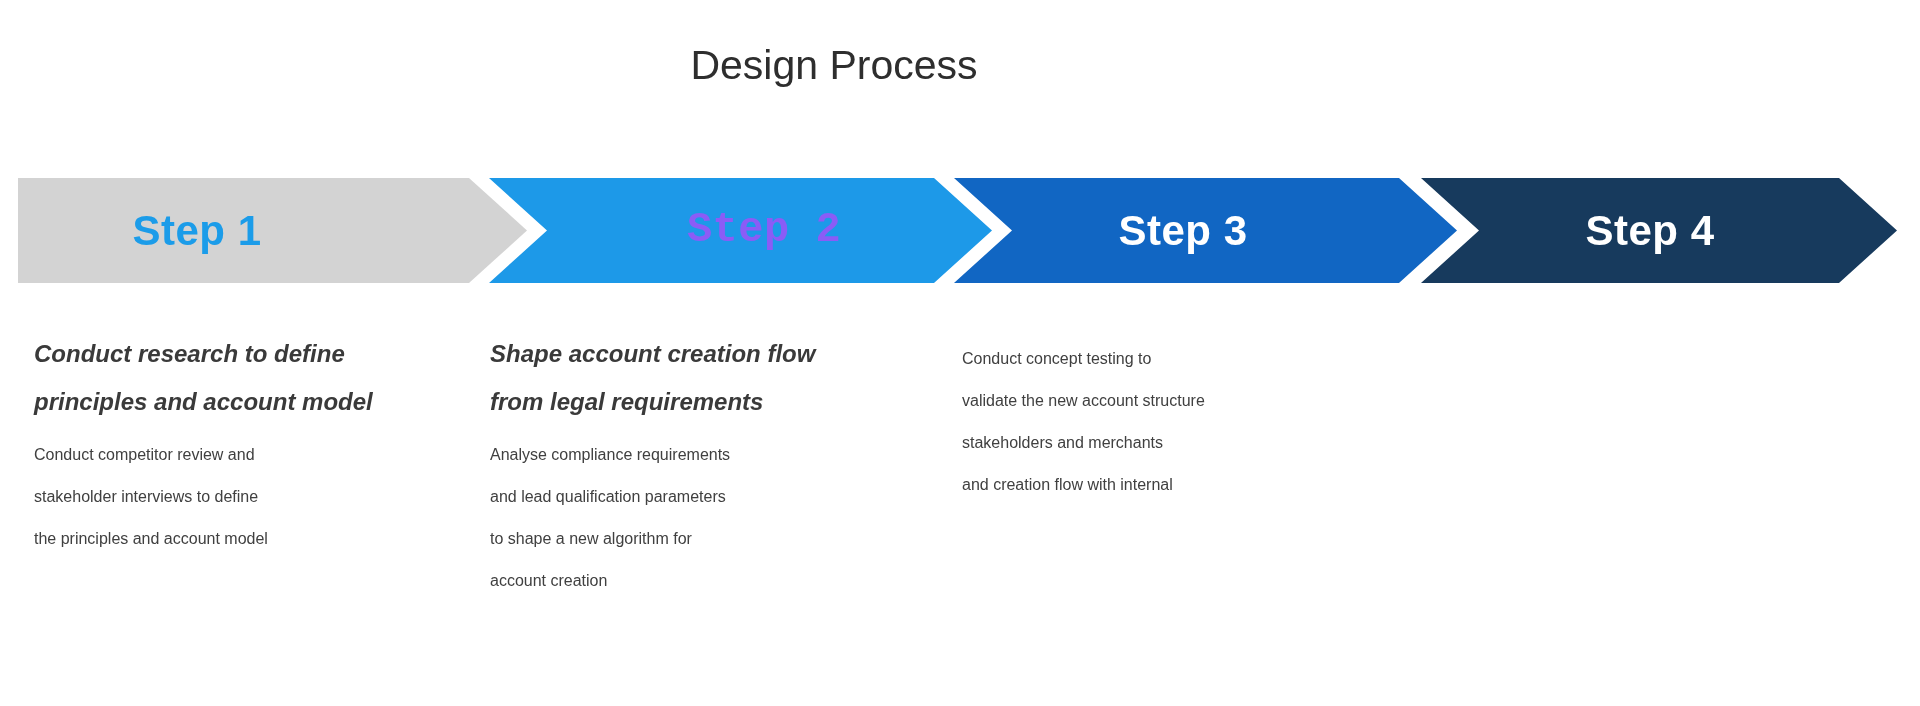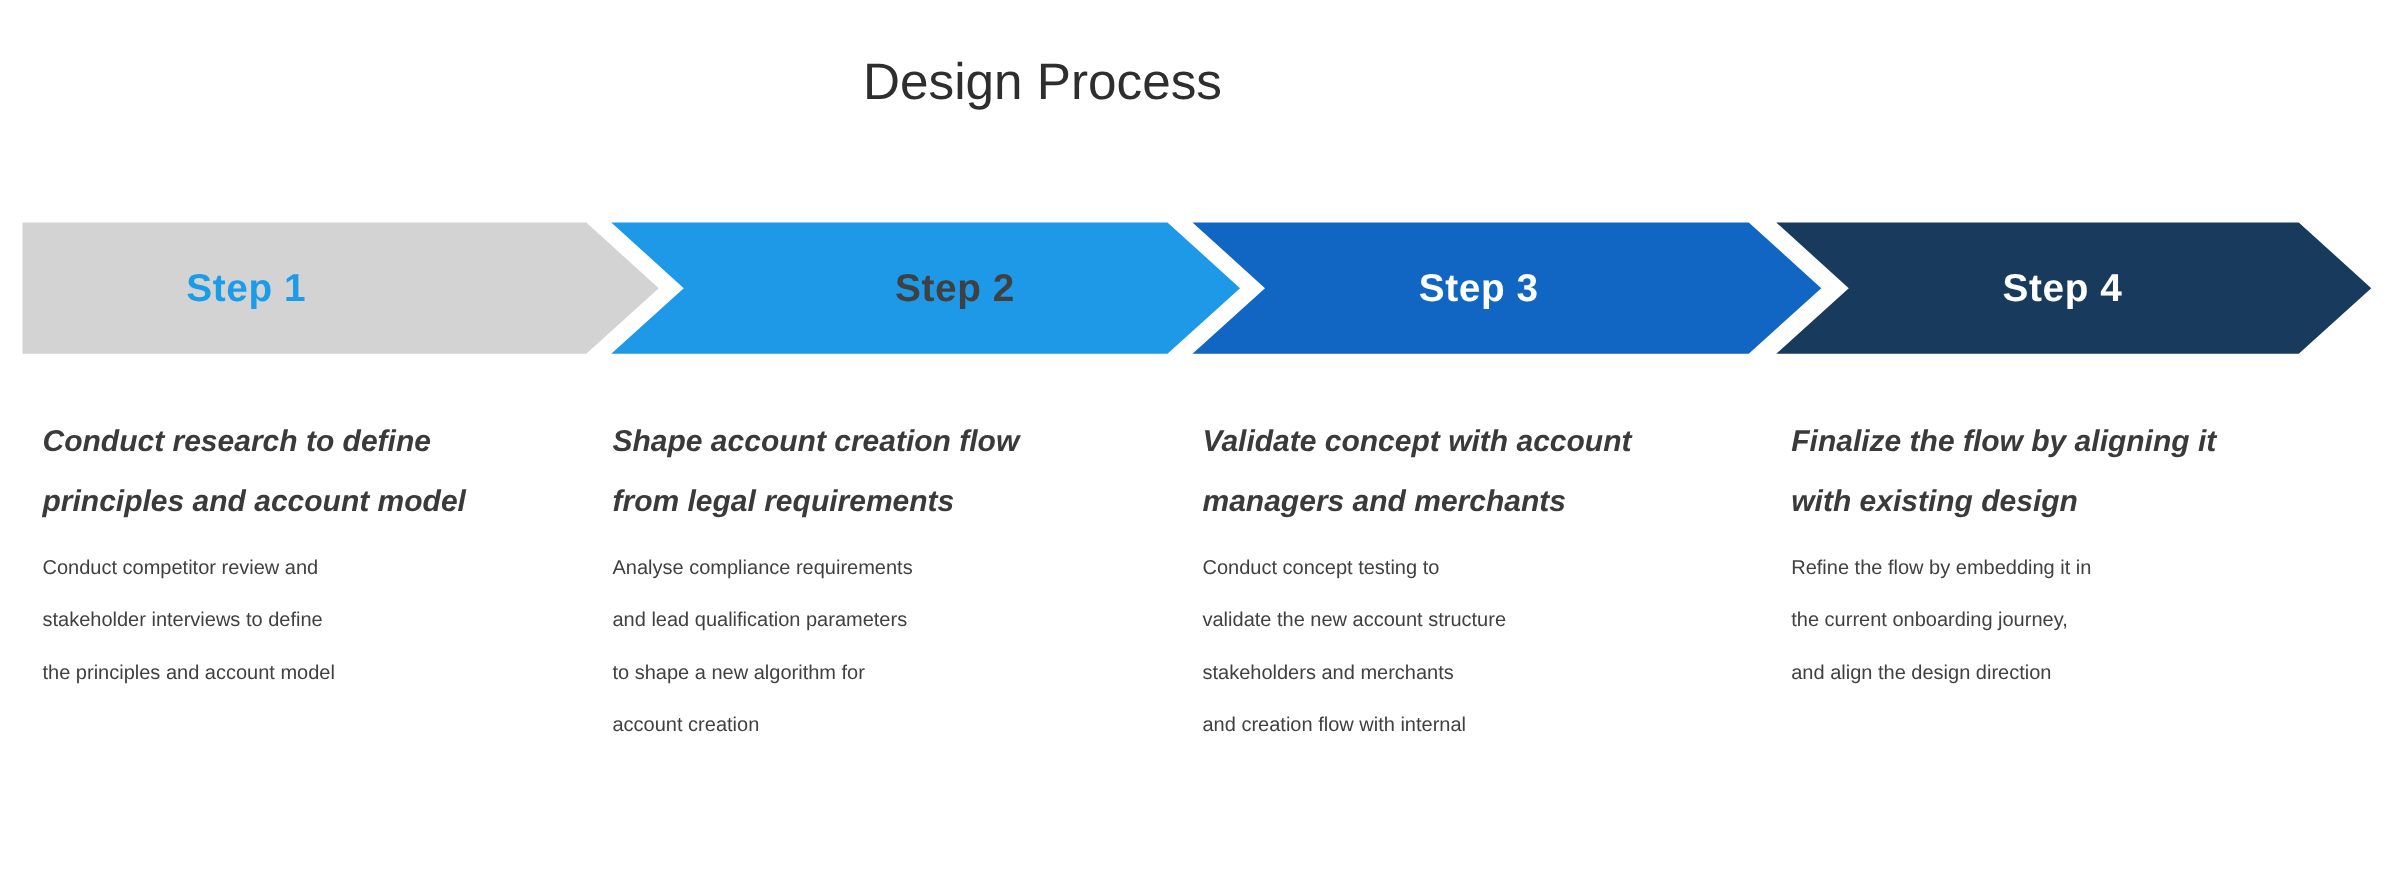--- a/index.html
+++ b/index.html
@@ -33,21 +33,21 @@
     left: 0;
     top: 0;
   }
   .step-label {
     position: absolute;
     top: 209px;
     height: 43px;
     line-height: 43px;
     width: 320px;
     text-align: center;
-    font-size: 31px;
+    font-size: 42px;
     font-weight: 700;
     letter-spacing: 0.5px;
   }
   .label-1 { left: 37px; }
   .label-2 { left: 604px; }
   .label-3 { left: 1023px; }
   .label-4 { left: 1490px; }
   .desc {
     position: absolute;
     top: 330px;
@@ -81,21 +81,21 @@
   <div class="title" style="color: rgb(46, 46, 46);">Design Process</div>
 
   <svg class="arrows" width="1920" height="706" viewBox="0 0 1920 706">
     <polygon points="18,178 469,178 527,230.5 469,283 18,283" fill="#d3d3d3"></polygon>
     <polygon points="489,178 934,178 992,230.5 934,283 489,283 547,230.5" fill="#1d99e8"></polygon>
     <polygon points="954,178 1399,178 1457,230.5 1399,283 954,283 1012,230.5" fill="#1166c3"></polygon>
     <polygon points="1421,178 1839,178 1897,230.5 1839,283 1421,283 1479,230.5" fill="#173a5d"></polygon>
   </svg>
 
   <div class="step-label label-1" style="color: rgb(27, 156, 233);">Step 1</div>
-  <div class="step-label label-2" style="color: #404040;">Step 2</div>
+  <div class="step-label label-2" style="color: #8b5cf6; font-family: Liberation Mono, monospace;">Step 2</div>
   <div class="step-label label-3" style="color: rgb(255, 255, 255);">Step 3</div>
   <div class="step-label label-4" style="color: rgb(255, 255, 255);">Step 4</div>
 
   <div class="desc desc-1">
     <div class="heading" style="color: rgb(58, 58, 58);">
         <div class="line">Conduct research to define</div>
         <div class="line">principles and account model</div>
       </div>
     <div class="body-text" style="color: rgb(64, 64, 64);">
         <div class="line">Conduct competitor review and</div>
@@ -111,37 +111,22 @@
       </div>
     <div class="body-text" style="color: rgb(64, 64, 64);">
         <div class="line">Analyse compliance requirements</div>
         <div class="line">and lead qualification parameters</div>
         <div class="line">to shape a new algorithm for</div>
         <div class="line">account creation</div>
       </div>
   </div>
 
   <div class="desc desc-3">
-    <div class="heading" style="color: rgb(58, 58, 58);">
-        <div class="line">Validate concept with account</div>
-        <div class="line">managers and merchants</div>
-      </div>
     <div class="body-text" style="color: rgb(64, 64, 64);">
         <div class="line">Conduct concept testing to</div>
         <div class="line">validate the new account structure</div>
         <div class="line">stakeholders and merchants</div>
         <div class="line">and creation flow with internal</div>
       </div>
   </div>
 
-  <div class="desc desc-4">
-    <div class="heading" style="color: rgb(58, 58, 58);">
-        <div class="line">Finalize the flow by aligning it</div>
-        <div class="line">with existing design</div>
-      </div>
-    <div class="body-text" style="color: rgb(64, 64, 64);">
-        <div class="line">Refine the flow by embedding it in</div>
-        <div class="line">the current onboarding journey,</div>
-        <div class="line">and align the design direction</div>
-      </div>
-  </div>
 
 </div>
 
 </body></html>

